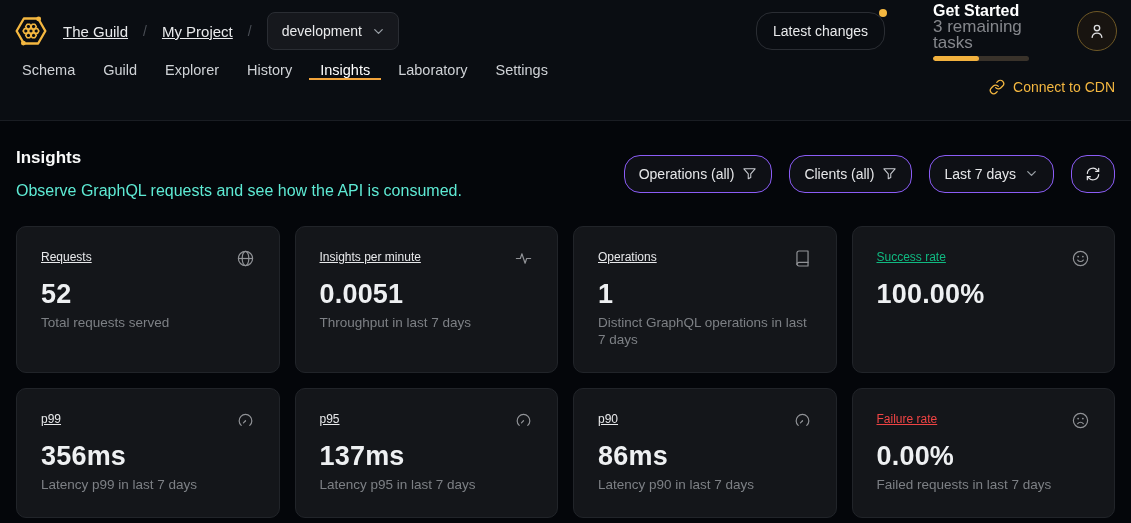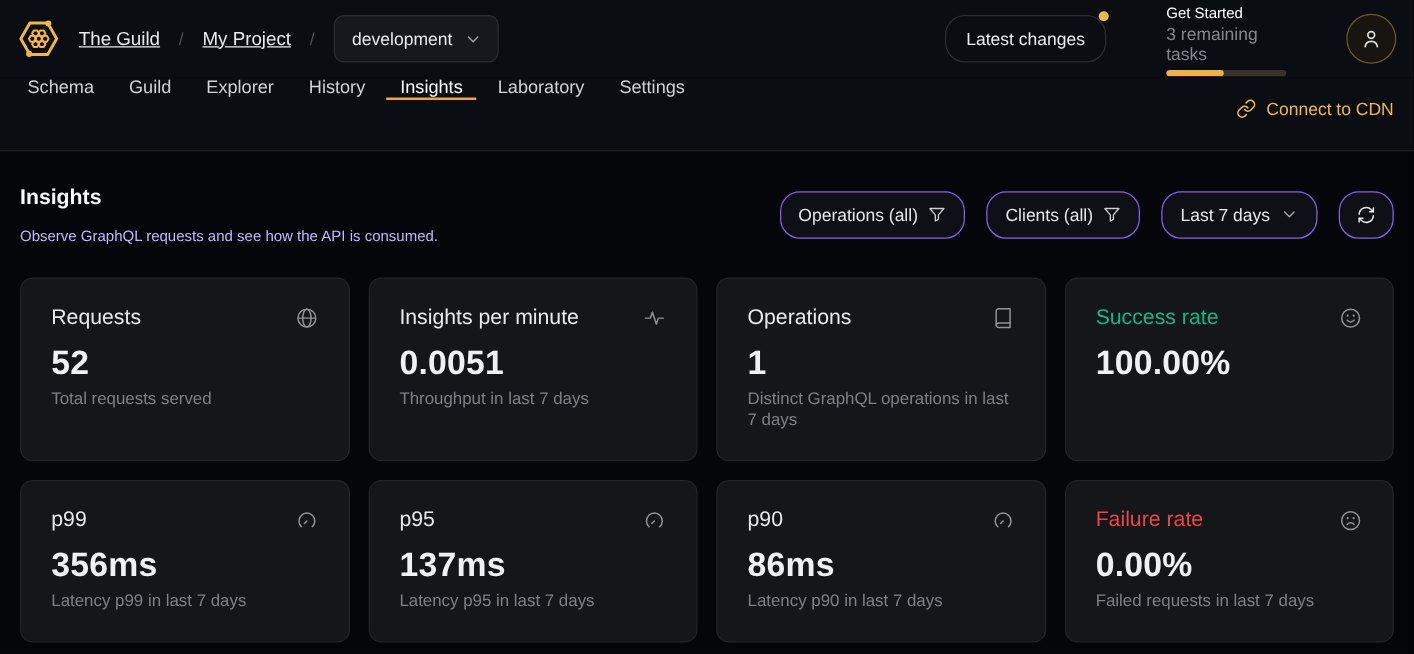--- a/index.html
+++ b/index.html
@@ -31,22 +31,22 @@
     position:relative; height:38px; padding:0 16px;
     display:flex; align-items:center;
     background:transparent; border:1px solid #2a2d33; border-radius:16px;
     font-size:14px; color:#e9eaec; cursor:pointer;
   }
   .notif-dot {
     position:absolute; top:-4px; right:-3px;
     width:8px; height:8px; border-radius:50%; background:#f4b740;
   }
   .get-started { margin-left:48px; width:96px; cursor:pointer; }
-  .gs-title { font-size:12px; font-weight:400; color:#fff; line-height:17px; }
-  .gs-sub { font-size:14px; color:#85878c; line-height:16px; }
+  .gs-title { font-size:16px; font-weight:700; color:#fff; line-height:17px; }
+  .gs-sub { font-size:17px; color:#85878c; line-height:16px; }
   .gs-bar { margin-top:5px; height:5px; border-radius:3px; background:#39322a; overflow:hidden; }
   .gs-fill { height:100%; border-radius:3px; background:#f2b13e; }
   .avatar {
     margin-left:48px; width:40px; height:40px; border-radius:50%;
     background:#181410; border:1px solid #6e5826;
     display:flex; align-items:center; justify-content:center;
     color:#dcdddf; cursor:pointer;
   }
   
   .nav {
@@ -68,21 +68,21 @@
   .cdn-link {
     margin-left:auto; display:flex; align-items:flex-end; gap:8px;
     font-size:14px; color:#f4b740; cursor:pointer;
   }
   
   .section-head {
     display:flex; align-items:center;
     padding:26px 16px 20px 16px;
   }
   .page-title { font-size:17px; font-weight:700; color:#fafafa; line-height:22px; }
-  .page-sub { font-size:12px; color:#c4b5fd; margin-top:13px; }
+  .page-sub { font-size:16px; color:#5eead4; margin-top:13px; }
   .filters { margin-left:auto; display:flex; align-items:center; gap:17px; }
   .filter-btn {
     display:flex; align-items:center; gap:8px;
     height:38px; padding:0 14px;
     background:#0e1015; border:1px solid #8b5cf6; border-radius:16px;
     font-size:14px; color:#e6e7e9; cursor:pointer;
   }
   .icon-btn { padding:0 13px; }
   .dim-icon { color:#a9acb1; display:flex; }
   
@@ -90,21 +90,21 @@
     display:grid; grid-template-columns:repeat(4, 1fr);
     gap:15px; padding:0 16px; margin-top:6px;
   }
   .cards + .cards { margin-top:15px; }
   .card {
     background:#14161a; border:1px solid #212429; border-radius:10px;
     padding:21px 24px 24px 24px; min-height:128px;
     cursor:default;
   }
   .card-top { display:flex; align-items:flex-start; justify-content:space-between; }
-  .card-title { font-size:17px; color:#e8e9eb; line-height:19px; }
+  .card-title { font-size:12px; color:#e8e9eb; line-height:19px;text-decoration:underline; }
   .card-icon { color:#919397; display:flex; margin-top:1px; }
   .card-value {
     font-size:27px; font-weight:700; color:#eef0f2;
     margin-top:11px; line-height:31px; letter-spacing:0.2px;
   }
   .card-desc { font-size:13.5px; color:#7d8085; margin-top:4px; line-height:17px; }
   svg { display:block; }
 </style>
 </head>
 <body>

